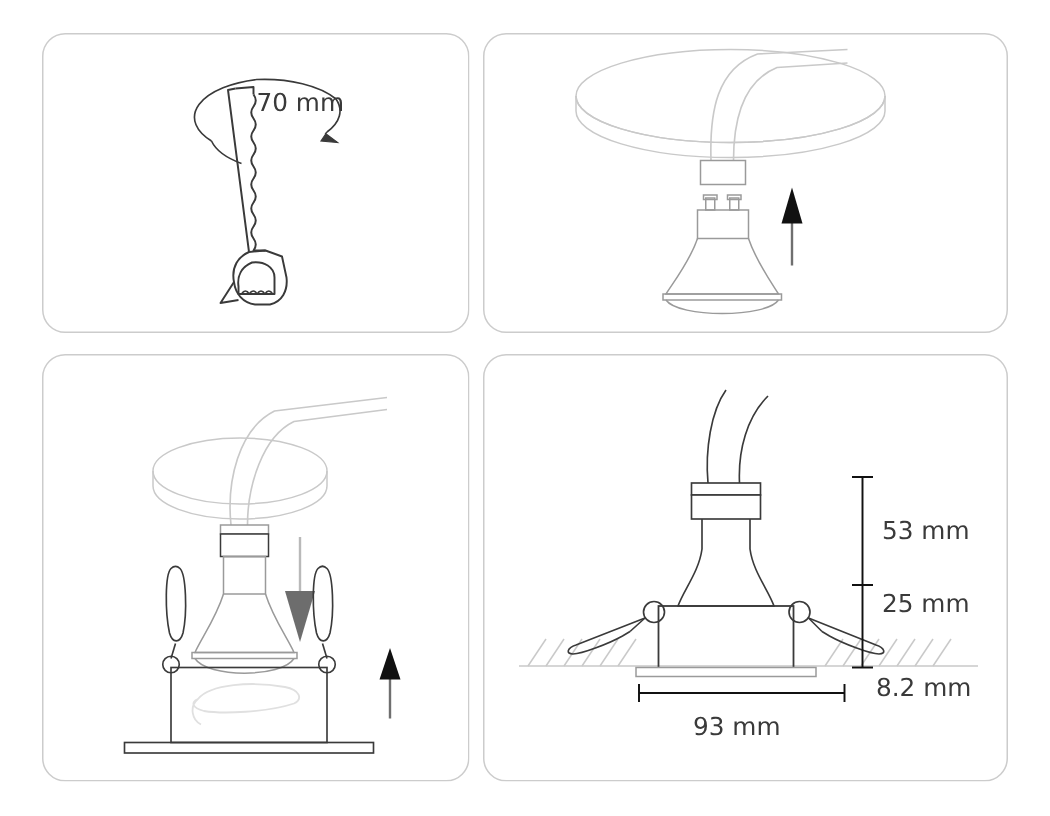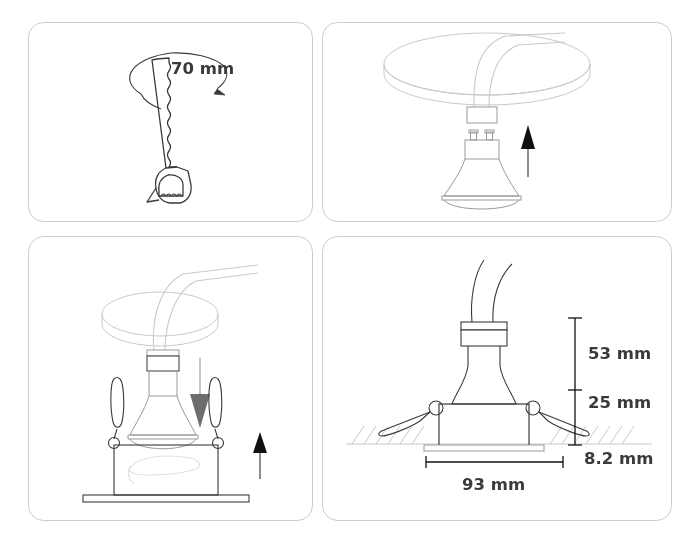--- a/index.html
+++ b/index.html
@@ -12,21 +12,20 @@
     height: 544px;
     font-family: "DejaVu Sans", sans-serif;
     position: relative;
     overflow: hidden;
   }
   #sheet {
     position: absolute;
     left: 0; top: 0;
     width: 700px;
     height: 544px;
-    font-weight: bold;
   }
   .panel-svg {
     position: absolute;
     display: block;
   }
   svg text {
     font-family: "DejaVu Sans", sans-serif;
     fill: #3a3a3a;
   }
 </style>

